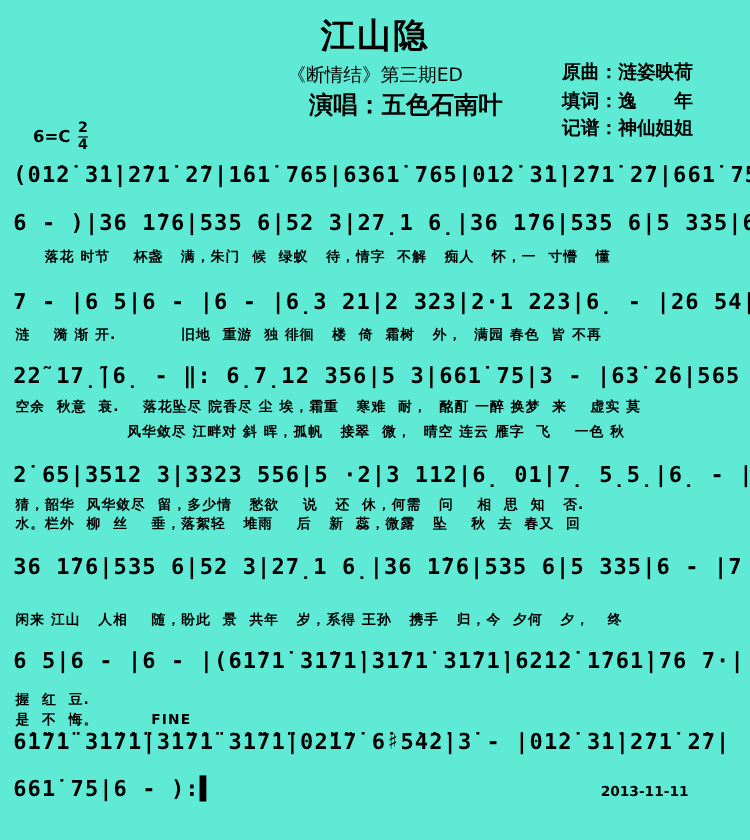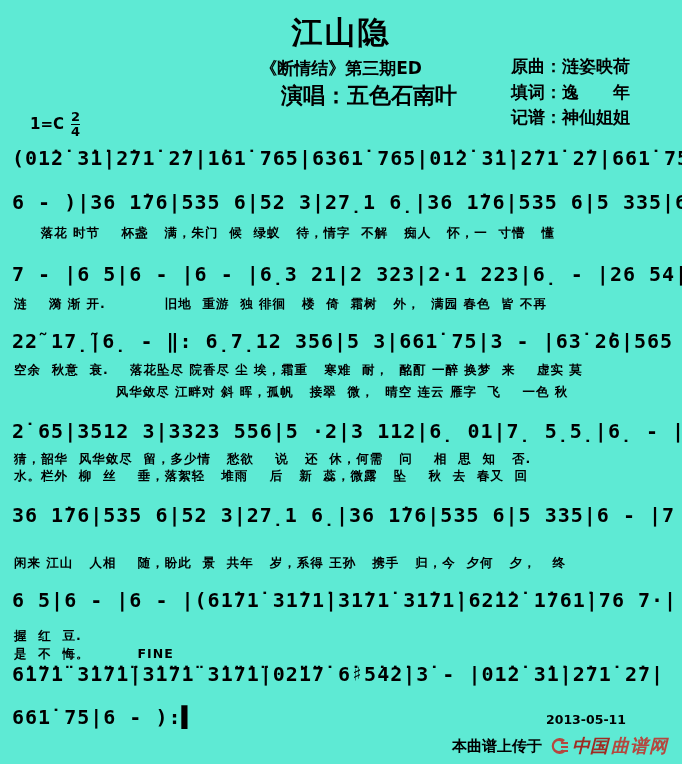--- a/index.html
+++ b/index.html
@@ -4,21 +4,21 @@
 <style>
   html,body{margin:0;padding:0;background:#e8e8e8;}
   .page{
     position:relative;width:682px;height:764px;margin:0 auto;
     background:#5eead4;color:#000;overflow:hidden;
     font-family:"DejaVu Sans","Liberation Sans",sans-serif;
   }
   .title{position:absolute;top:12px;left:0;width:100%;text-align:center;
          font-size:31px;font-weight:bold;letter-spacing:2px;}
   .sub1{position:absolute;top:57px;left:0;width:100%;text-align:center;
-        font-size:17px;font-weight:bold;}
+        font-size:17px;font-weight:normal;}
   .sub2{position:absolute;top:81px;left:0;width:100%;text-align:center;
         font-size:22px;font-weight:bold;padding-left:28px;}
   .credits{position:absolute;top:54px;right:52px;font-size:17px;font-weight:bold;
            text-align:center;line-height:1.5;white-space:pre;}
   .keysig{position:absolute;top:110px;left:30px;font-size:15px;font-weight:bold;
           display:flex;align-items:center;}
   .frac{display:inline-flex;flex-direction:column;margin-left:7px;
         font-size:13px;line-height:1.05;text-align:center;font-weight:bold;}
   .frac .den{border-top:1.5px solid #000;}
   .nline{position:absolute;left:12px;width:660px;font-size:20px;font-weight:bold;
@@ -46,21 +46,21 @@
 <div class="page">
 
   <div class="title">江山隐</div>
   <div class="sub1">《断情结》第三期ED</div>
   <div class="sub2">演唱：五色石南叶</div>
   <div class="credits">原曲：涟姿映荷
 填词：逸　　年
 记谱：神仙姐姐</div>
 
   <div class="keysig">
-    <span>1=C</span>
+    <span>6=C</span>
     <span class="frac">
       <span class="num">2</span>
       <span class="den">4</span>
     </span>
   </div>
 
   <div class="nline n1">(01̇2̇ 3̇1̇|2̇71̇ 2̇7|1̇61̇ 765|6361̇ 765|01̇2̇ 3̇1̇|2̇71̇ 2̇7|661̇ 75|</div>
 
   <div class="nline n2">6 - )|36 1̇76|535 6|52 3|27̣1 6̣|36 1̇76|535 6|5 335|6 - |</div>
   <div class="lline l2a">     落花 时节    杯盏   满，朱门  候  绿蚁   待，情字  不解   痴人   怀，一  寸懵   懂</div>
@@ -79,29 +79,16 @@
   <div class="nline n6">36 1̇76|535 6|52 3|27̣1 6̣|36 1̇76|535 6|5 335|6 - |7 - |</div>
   <div class="lline l6b">闲来 江山   人相    随，盼此  景  共年   岁，系得 王孙   携手   归，今  夕何   夕，   终</div>
 
   <div class="nline n7">6 5|6 - |6 - |(61̇71̇ 31̇71̇|31̇71̇ 31̇71̇|62̇1̇2̇ 1̇761̇|76 7·|</div>
   <div class="lline l7a">握  红  豆.</div>
   <div class="lline l7b">是  不  悔。         FINE</div>
 
   <div class="nline n8">6̇1̈7̇1̈ 3̇1̈7̇1̈|3̇1̈7̇1̈ 3̇1̈7̇1̈|02̈1̈7̇ 6̇♯5̇4̇2̇|3̇ - |01̇2̇ 3̇1̇|2̇71̇ 2̇7|</div>
   <div class="nline n9">661̇ 75|6 - ):▌</div>
 
-  <div class="date">2013-05-11</div>
+  <div class="date">2013-11-11</div>
 
-  <div class="footer">
-    <span class="prefix">本曲谱上传于</span>
-    <span class="logo">
-      <svg width="20" height="20" viewBox="0 0 20 20">
-        <path d="M16 4 A8 8 0 1 0 16 16 L13.5 13.5 A5 5 0 1 1 13.5 6.5 Z" fill="#b5473f"></path>
-        <rect x="12" y="6" width="7" height="2" fill="#b5473f"></rect>
-        <rect x="12" y="10" width="7" height="2" fill="#b5473f"></rect>
-        <rect x="12" y="14" width="7" height="2" fill="#b5473f"></rect>
-      </svg>
-      <span class="logo-cn">中国</span>
-      <span class="logo-qpw">曲谱网</span>
-    </span>
-  </div>
 
 </div>
 
 </body></html>

